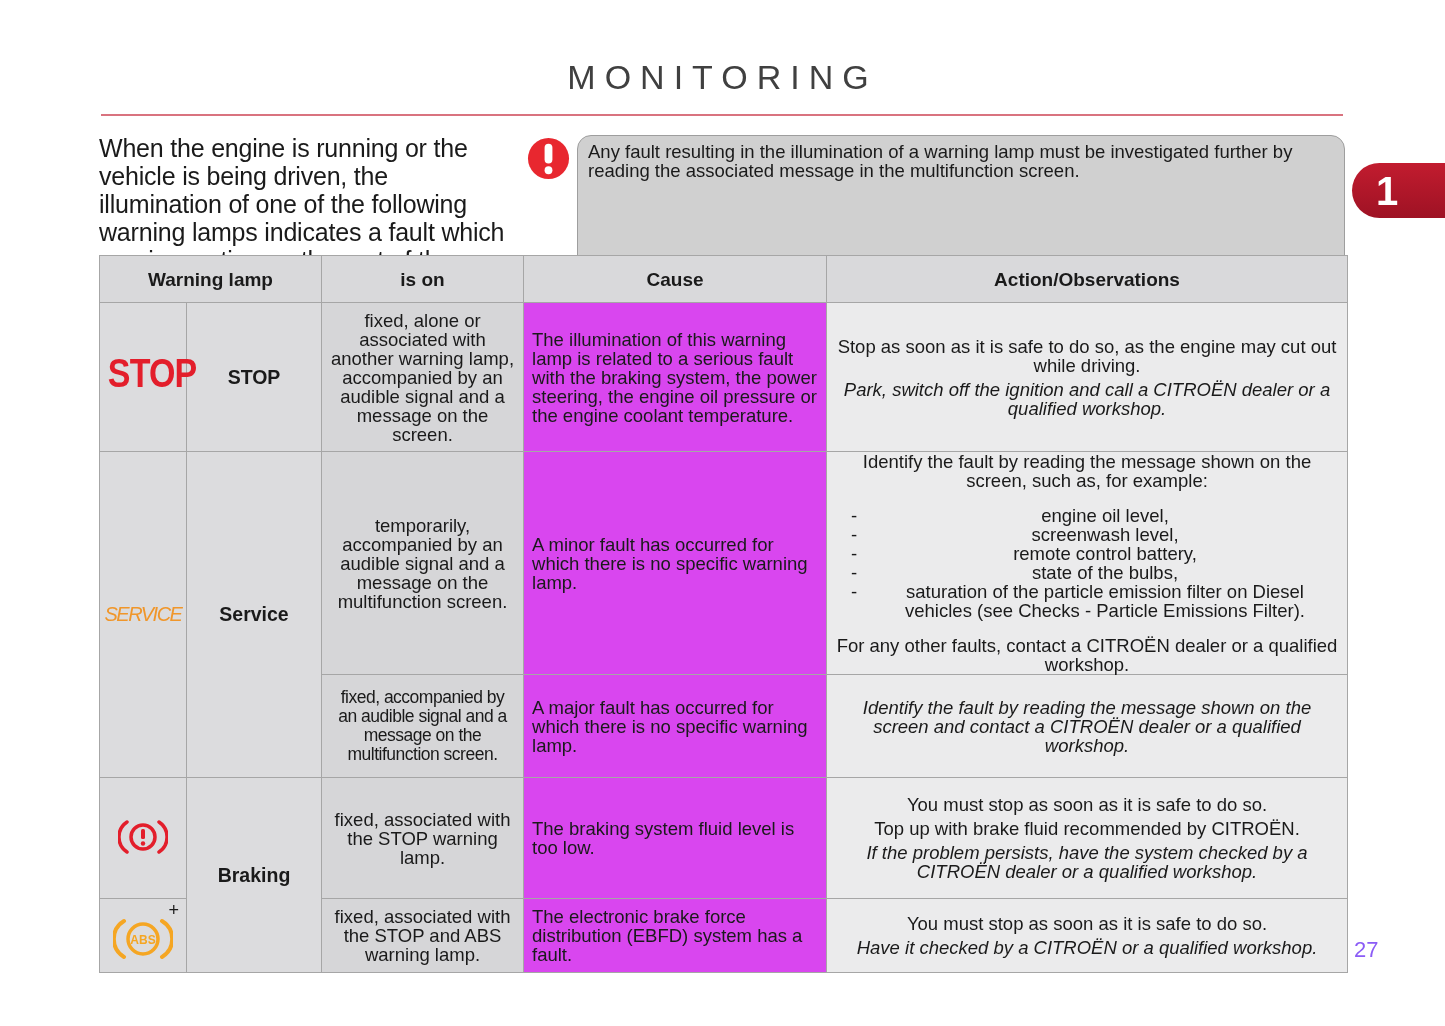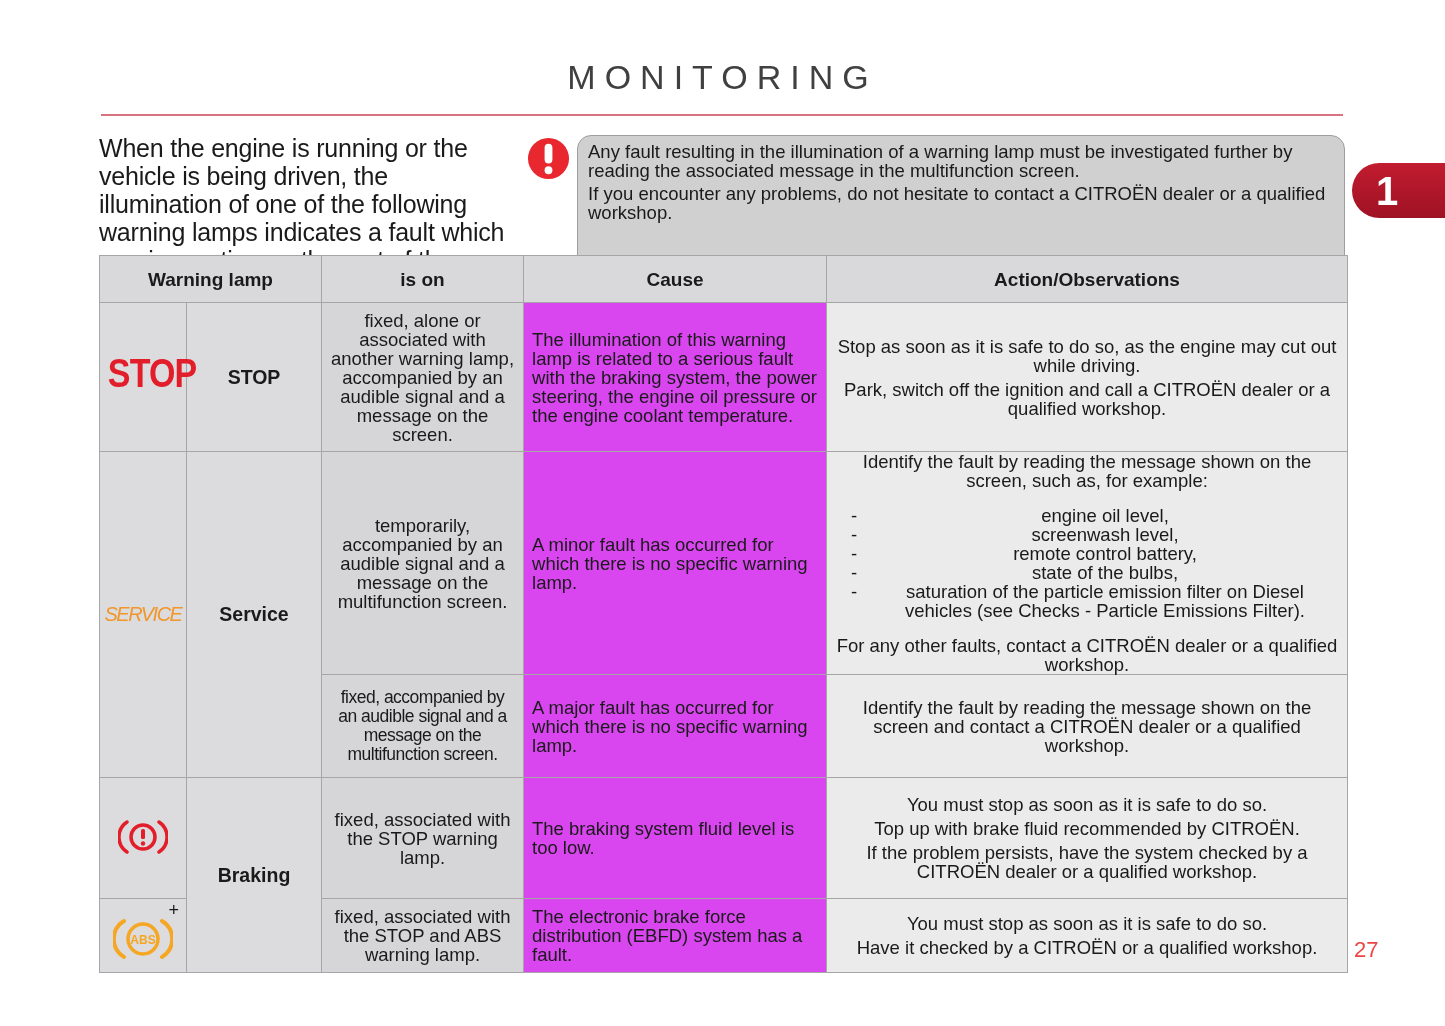--- a/index.html
+++ b/index.html
@@ -23,51 +23,50 @@
   table.lamps { position: absolute; left: 99px; top: 255px; width: 1248px; border-collapse: collapse; table-layout: fixed; }
   table.lamps td, table.lamps th { border: 1.5px solid #a6a6a6; padding: 0 8px; vertical-align: middle; font-size: 18.5px; line-height: 19px; }
   table.lamps th { background: #d9d9db; height: 46px; font-size: 19px; font-weight: bold; }
   .c-icon { background: #dcdcde; text-align: center; padding: 0 !important; }
   .c-name { background: #dcdcde; text-align: center; font-weight: bold; font-size: 19.5px !important; }
   .c-ison { background: #d6d6d8; text-align: center; }
   .c-ison.narrow { font-size: 17.5px !important; letter-spacing: -0.5px; }
   .c-cause { background: #d946ef; text-align: left; }
   .c-action { background: #ebebec; text-align: center; }
   .c-action p { margin: 0 0 5px 0; }
-  .c-action p:last-child { margin-bottom: 0; }
+  .c-action p:last-child { margin-bottom: 0; font-style: italic; }
   .c-action ul { list-style: none; margin: 16px; padding: 0; }
   .c-action li { position: relative; padding-left: 36px; }
   .c-action li::before { content: "-"; position: absolute; left: 0; }
 
   .stop-lamp { color: #e31e2b; font-weight: bold; font-size: 40px; letter-spacing: -1px; transform: scaleX(0.85); display: inline-block; }
   .service-lamp { color: #f0962a; font-style: italic; font-size: 20px; letter-spacing: -1.5px; }
   .plus { position: absolute; right: 7px; top: 2px; font-size: 18px; color: #1a1a1a; }
   .rel { position: relative; }
 
-  .page-number { position: absolute; left: 1354px; top: 937px; font-size: 22px; color: #ef4444; }
+  .page-number { position: absolute; left: 1354px; top: 937px; font-size: 22px; color: #8b5cf6; }
 </style>
 </head>
 <body>
 
 <div class="page-title">MONITORING</div>
 <div class="title-rule"></div>
 
 <div class="intro">
   <p>When the engine is running or the vehicle is being driven, the illumination of one of the following warning lamps indicates a fault which requires action on the part of the driver.</p>
 </div>
 
 <svg class="warn-icon" viewBox="0 0 44 44">
   <circle cx="22" cy="22" r="21" fill="#e8272f"></circle>
   <rect x="18" y="7" width="8" height="20" rx="4" fill="#ffffff"></rect>
   <circle cx="22" cy="34" r="4" fill="#ffffff"></circle>
 </svg>
 
 <div class="notice-box">
   <p>Any fault resulting in the illumination of a warning lamp must be investigated further by reading the associated message in the multifunction screen.</p>
-  <p>If you encounter any problems, do not hesitate to contact a CITROËN dealer or a qualified workshop.</p>
 </div>
 
 <div class="chapter-tab">
   <span>1</span>
 </div>
 
 <table class="lamps">
   <colgroup>
     <col style="width:87px">
     <col style="width:135px">

